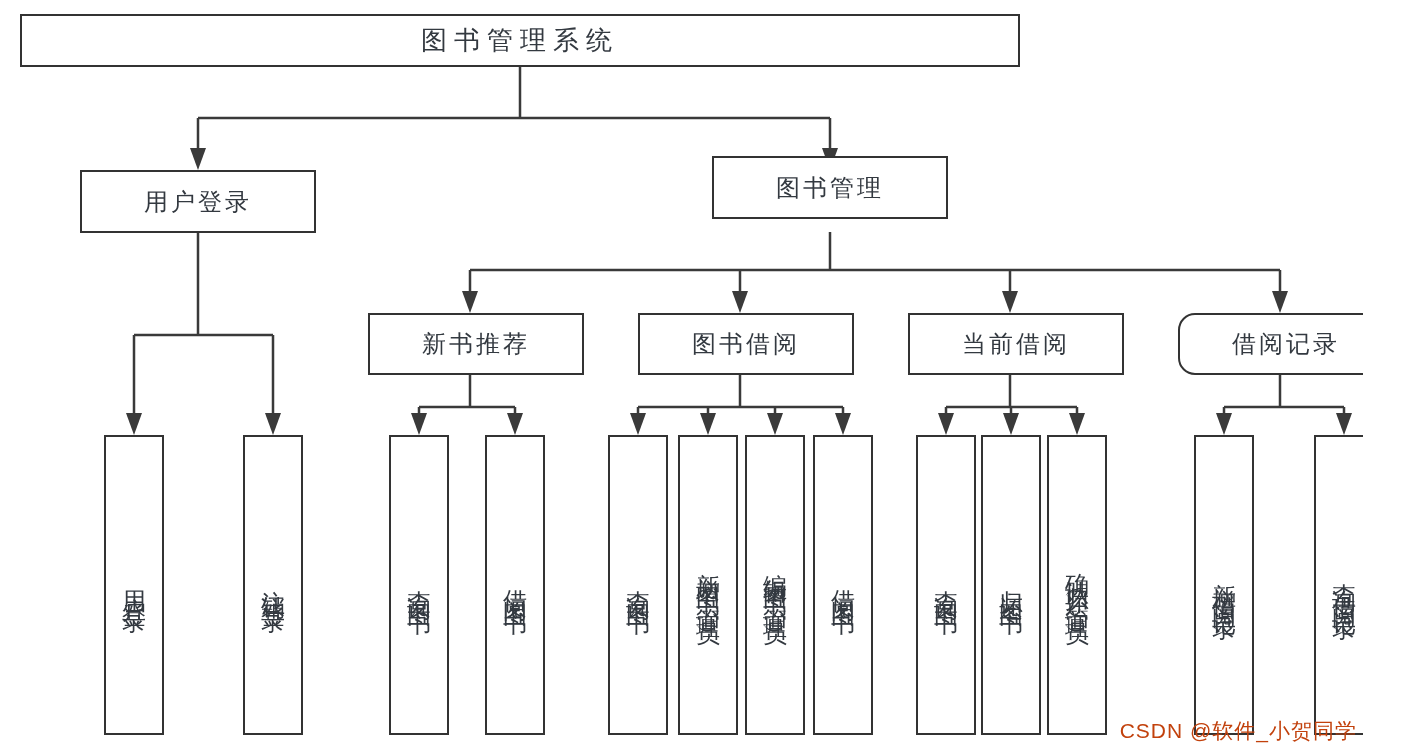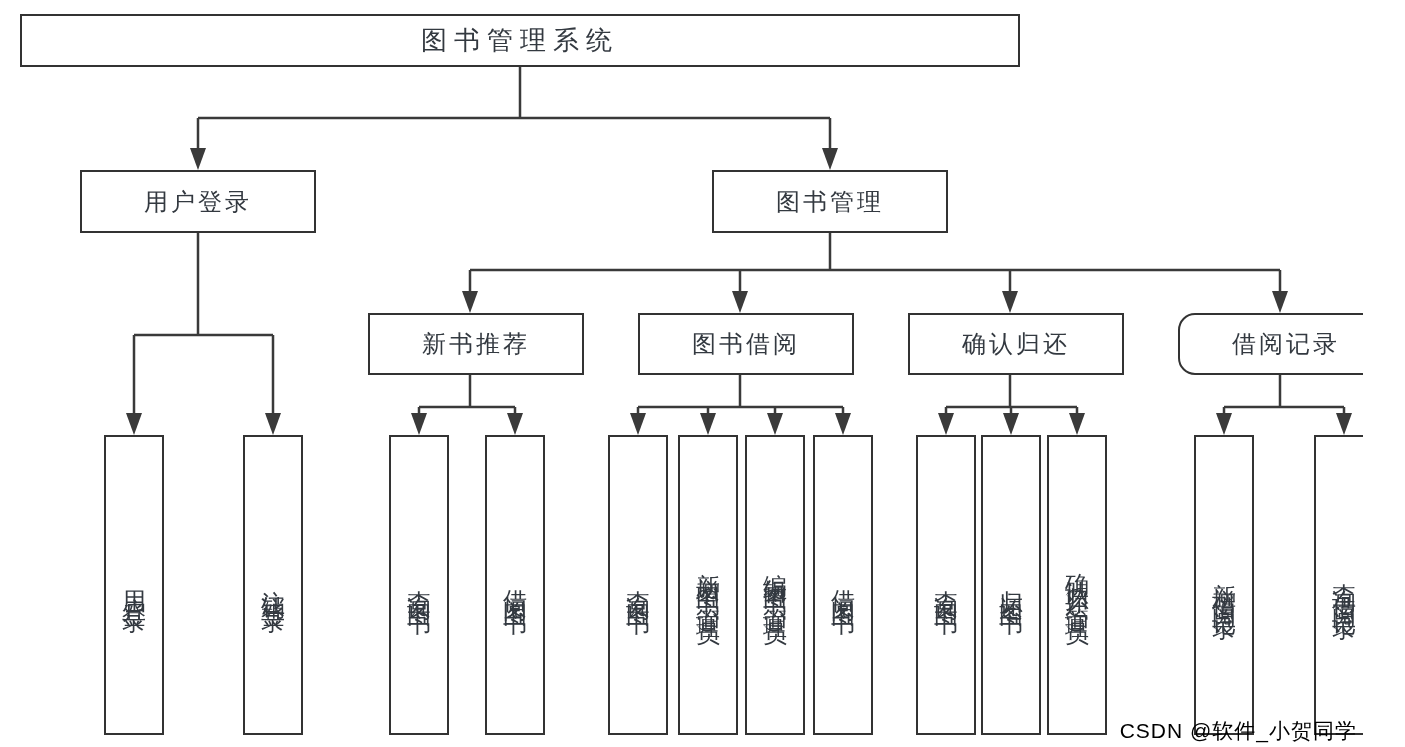--- a/index.html
+++ b/index.html
@@ -37,21 +37,21 @@
     display: flex;
     align-items: center;
     justify-content: center;
     color: #333940;
   }
 
   .hbox { font-size: 24px; letter-spacing: 3px; white-space: nowrap; }
 
   .root-box  { left: 20px;  top: 14px;  width: 1000px; height: 53px; font-size: 26px; letter-spacing: 7px; }
   .l2a       { left: 80px;  top: 170px; width: 236px;  height: 63px; }
-  .l2b       { left: 712px; top: 170px; width: 236px;  height: 63px; }
+  .l2b       { left: 712px; top: 156px; width: 236px;  height: 63px; }
 
   .l3  { top: 313px; width: 216px; height: 62px; margin-left: 6px; }
   .l3a { left: 362px; }
   .l3b { left: 632px; }
   .l3c { left: 902px; }
   .l3d { left: 1172px; border-radius: 17px; }
 
   .leaf {
     top: 435px;
     width: 60px;
@@ -78,21 +78,21 @@
   .f10 { left: 981px; }
   .f11 { left: 1047px; }
   .f12 { left: 1194px; }
   .f13 { left: 1314px; }
 
   .watermark {
     position: absolute;
     right: 6px;
     bottom: 2px;
     font-size: 21px;
-    color: #000000;
+    color: #c2410c;
     letter-spacing: 1px;
     white-space: nowrap;
   }
 </style>
 </head>
 <body>
 
 <div class="canvas">
 
   <svg class="connectors" viewBox="0 0 1405 747" xmlns="http://www.w3.org/2000/svg">
@@ -142,21 +142,21 @@
     <span>图书管理</span>
   </div>
 
   <div class="box hbox l3 l3a">
     <span>新书推荐</span>
   </div>
   <div class="box hbox l3 l3b">
     <span>图书借阅</span>
   </div>
   <div class="box hbox l3 l3c">
-    <span>确认归还</span>
+    <span>当前借阅</span>
   </div>
   <div class="box hbox l3 l3d">
     <span>借阅记录</span>
   </div>
 
   <div class="box leaf f1">
     <span class="vtext">用户登录</span>
   </div>
   <div class="box leaf f2">
     <span class="vtext">注销登录</span>

